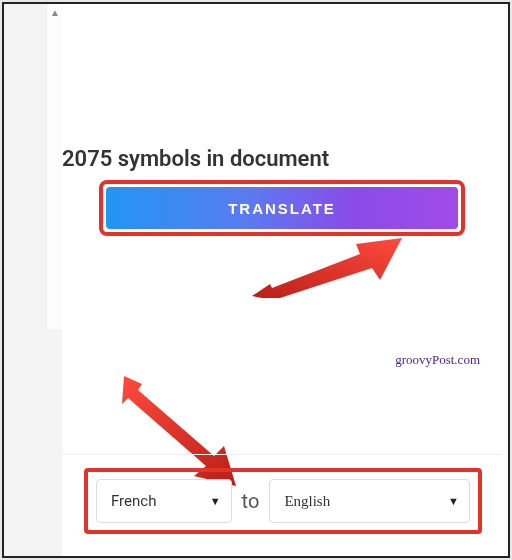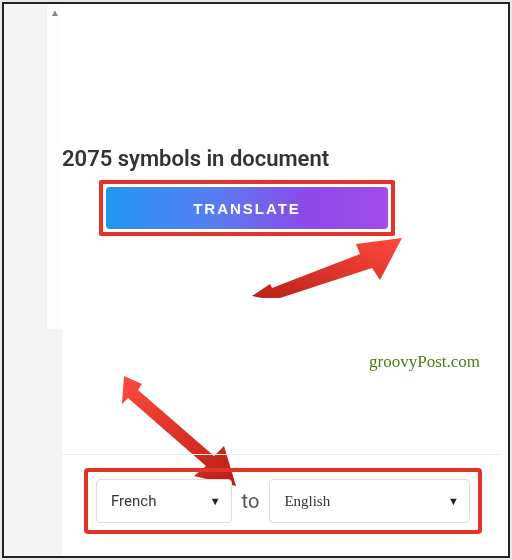--- a/index.html
+++ b/index.html
@@ -83,42 +83,42 @@
       left: 0; top: 142px;
       width: 100%;
       text-align: left;
       font-size: 22px;
       font-weight: 600;
       color: #333;
     }
     .translate-wrap {
       position: absolute;
       left: 37px; top: 176px;
-      width: 296px; height: 56px;
+      width: 366px; height: 56px;
       border: 4px solid #e3322a;
-      border-radius: 2px;
+      border-radius: 8px;
       display: flex; align-items: center; justify-content: center;
       padding: 3px;
     }
     .translate-btn {
       width: 100%; height: 100%;
       border: none;
       border-radius: 4px;
       background: linear-gradient(90deg, #2196f3 0%, #5a7bf0 40%, #8a4be8 70%, #a24be8 100%);
       color: #fff;
       font-size: 15px;
       font-weight: 600;
       letter-spacing: 2px;
       cursor: pointer;
     }
     .watermark {
       position: absolute;
       right: 22px; top: 348px;
-      font-size: 17px;
-      color: #4d7c0f;
+      font-size: 13px;
+      color: #4c1d95;
       font-family: Georgia, serif;
     }
     .divider {
       position: absolute;
       left: 0; top: 450px;
       width: 100%; height: 1px;
       background: #eee;
     }
     .lang-wrap {
       position: absolute;

